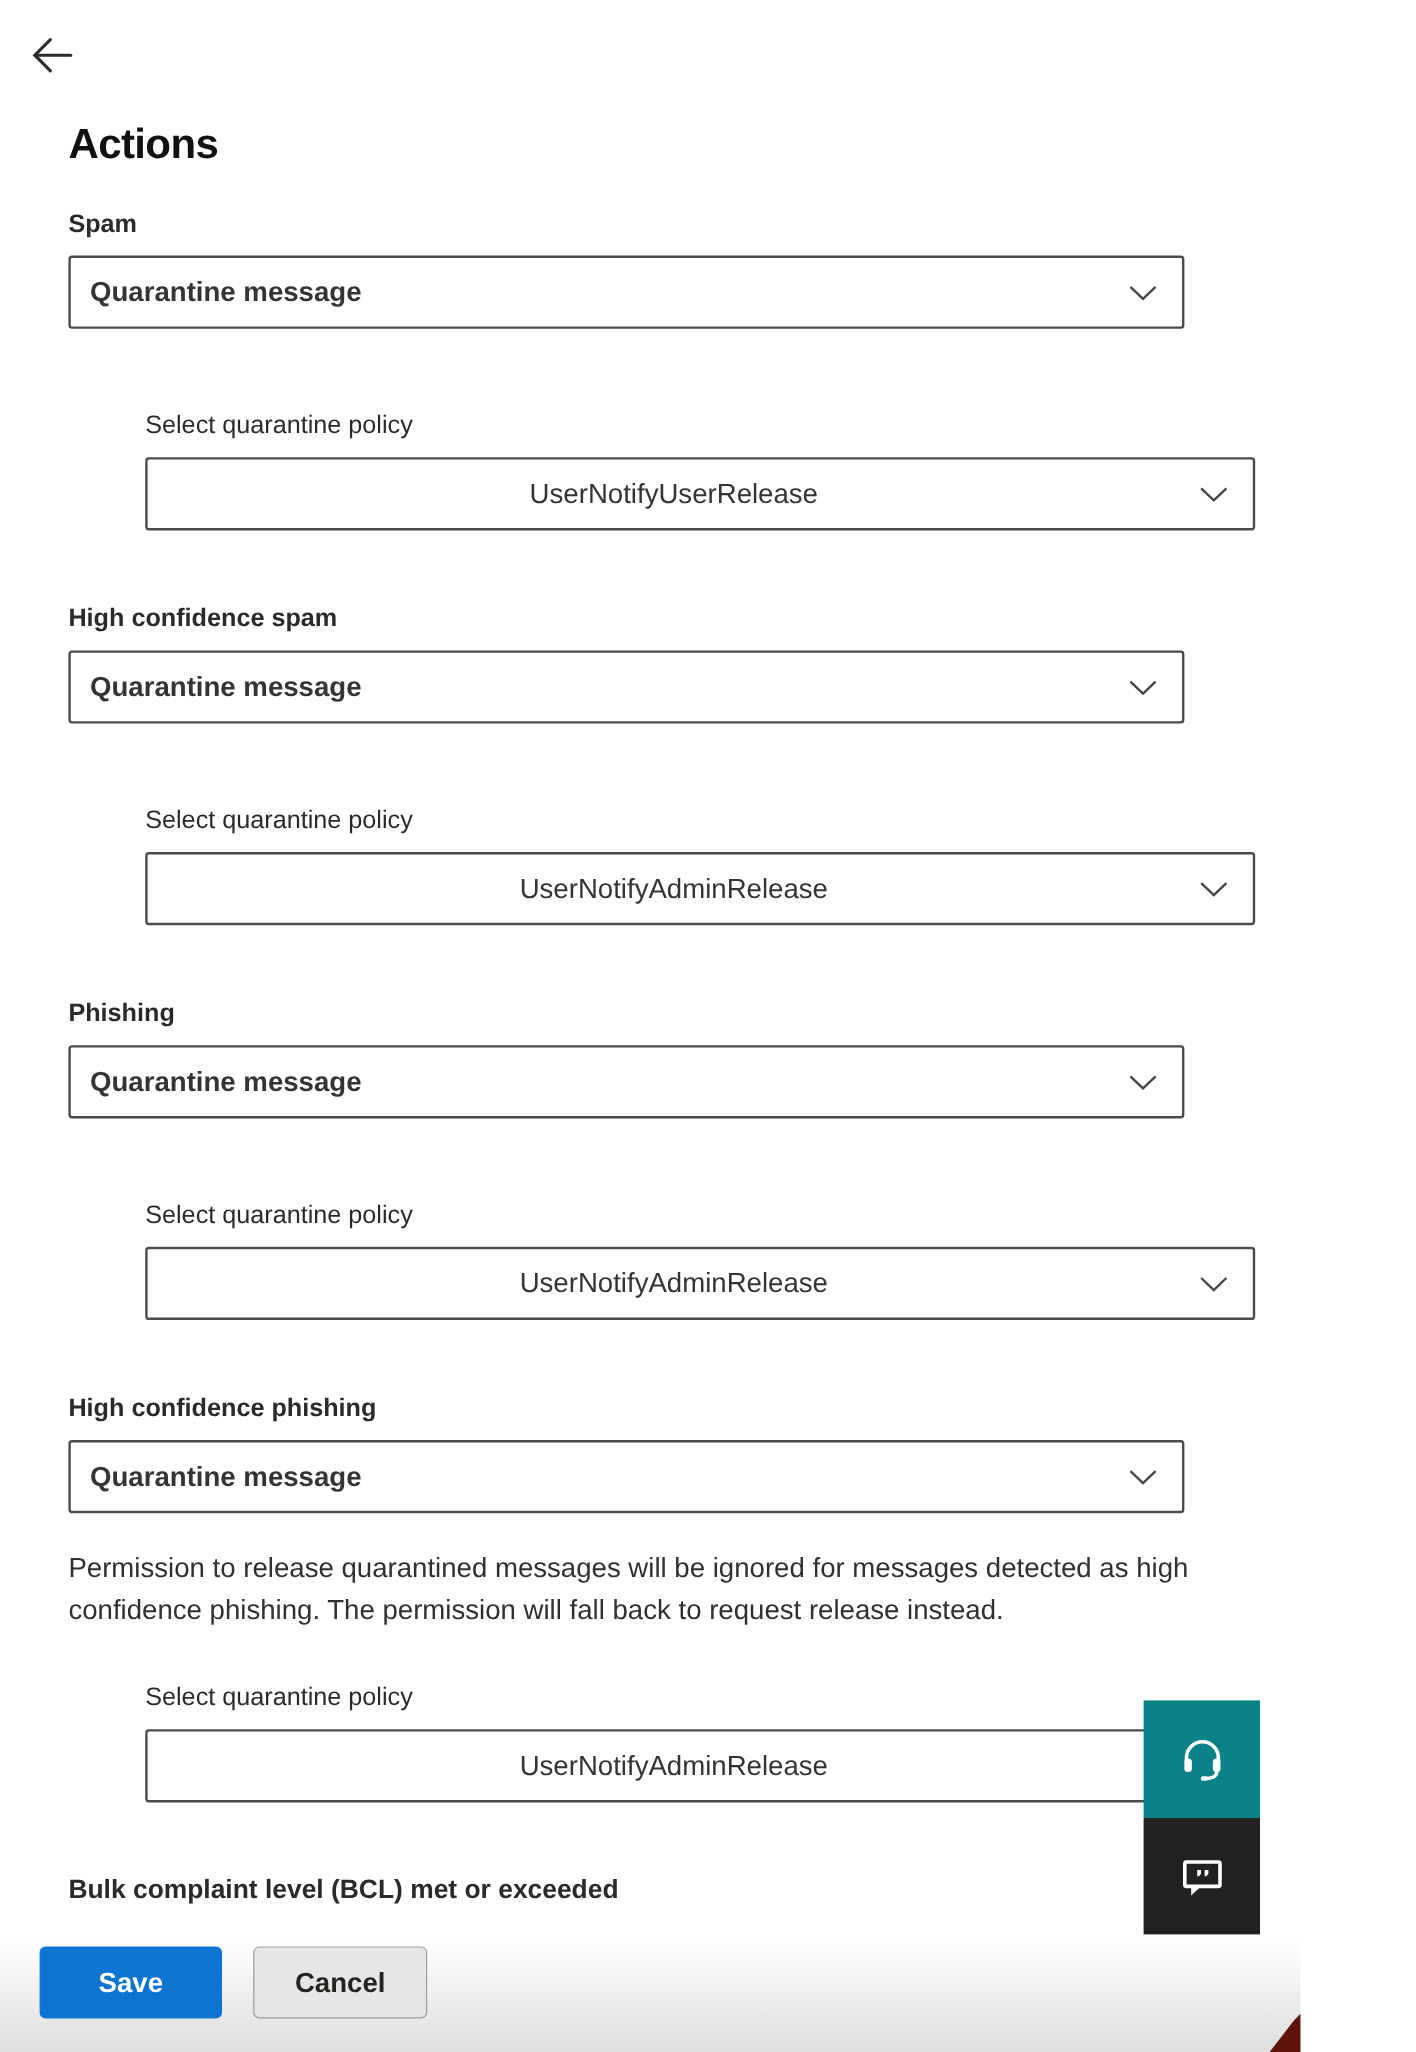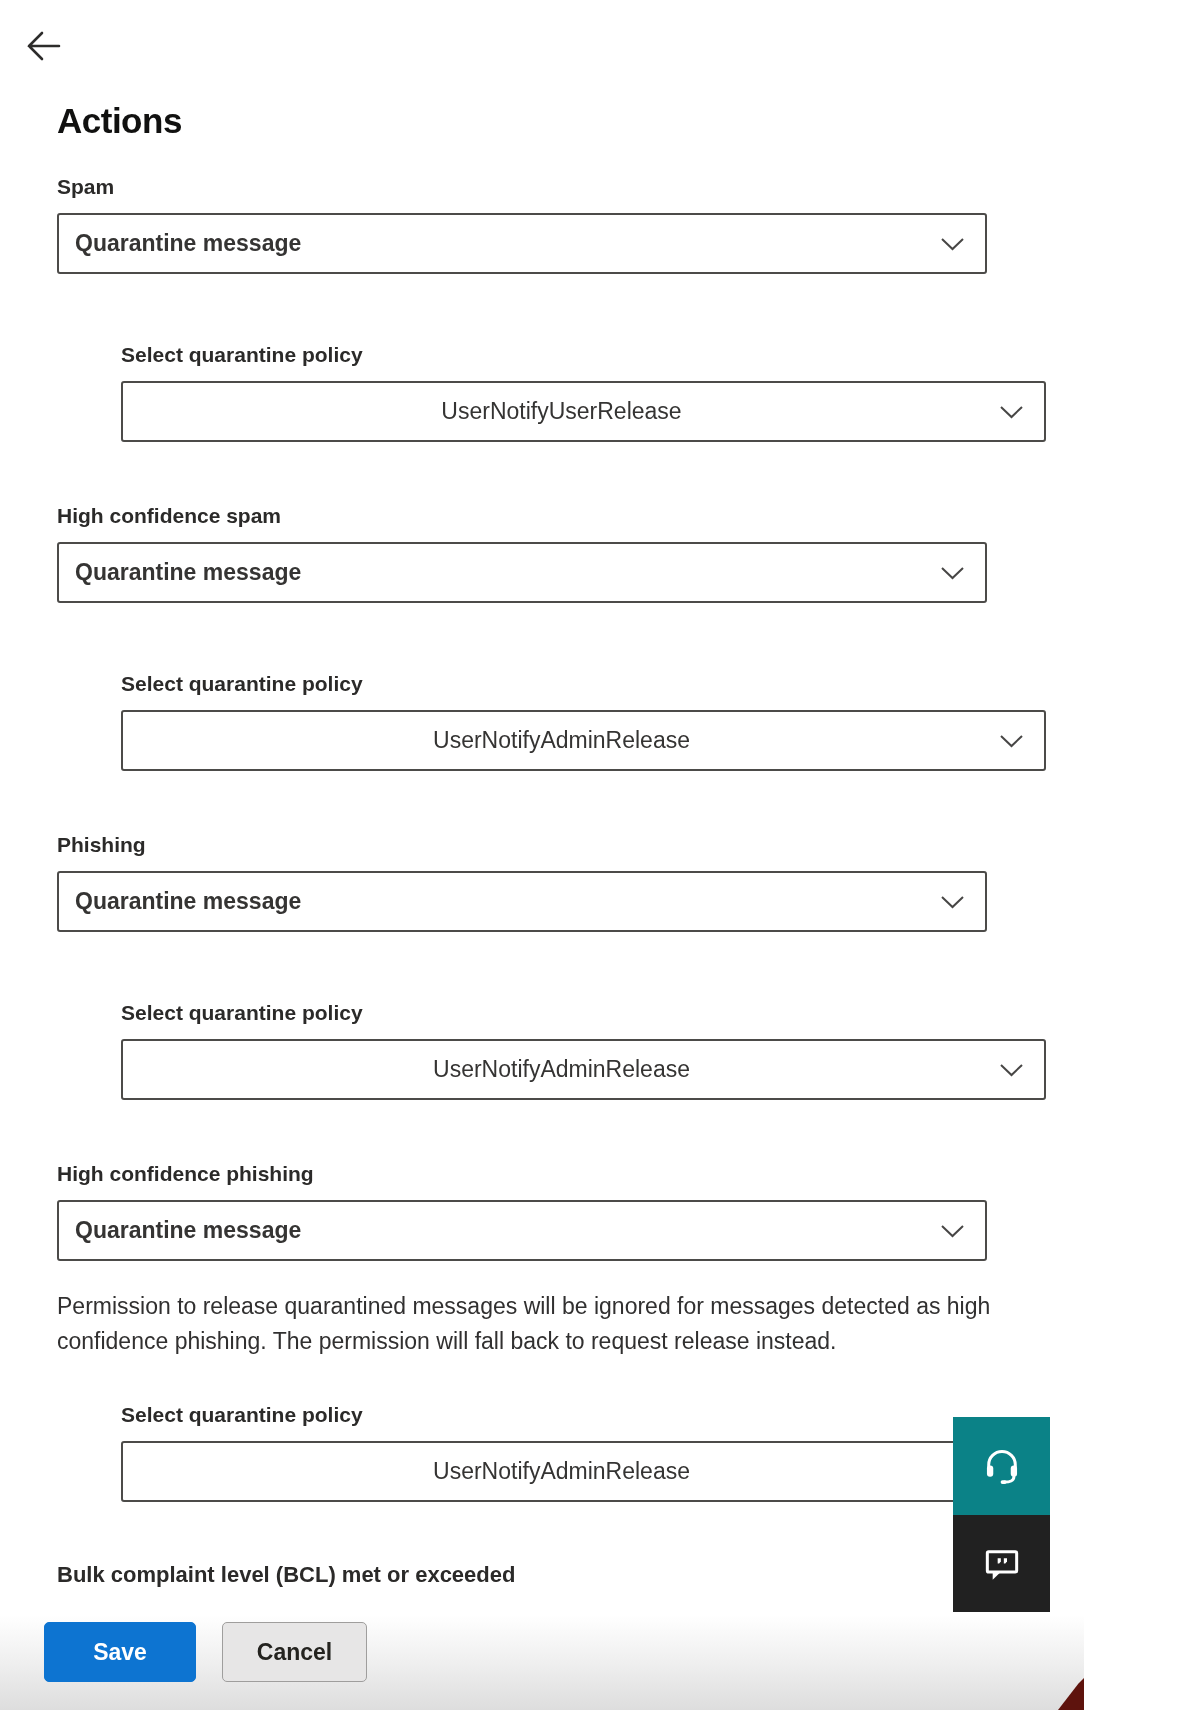--- a/index.html
+++ b/index.html
@@ -11,41 +11,41 @@
   .back-btn{left:25px;top:29px;}
   .close-btn{left:1114px;top:29px;}
 
   
   .content{position:absolute;left:57px;top:0;width:1000px;}
   .page-title{margin:0;padding-top:99px;font-size:35px;line-height:43px;font-weight:700;color:#111110;letter-spacing:-0.5px;}
 
   .section-label{margin-top:60px;font-size:21px;line-height:28px;font-weight:700;color:#2b2a29;}
   .first-label{margin-top:31px;}
   .sub-group{margin-top:67px;margin-left:64px;}
-  .sub-label{font-size:21px;line-height:28px;font-weight:700;color:#2b2a29;margin-top:42px;}
+  .sub-label{font-size:21px;line-height:28px;font-weight:400;color:#2b2a29;margin-top:42px;}
 
   .dropdown{position:relative;margin-top:12px;height:61px;box-sizing:border-box;
     border:2px solid #4c4b49;border-radius:3px;background:#fff;display:flex;align-items:center;
     padding:0 60px 0 16px;cursor:pointer;}
   .dropdown.lvl1{width:930px;font-weight:bold;}
   .dropdown.lvl2{width:925px;justify-content:center;}
   .dd-value{font-size:23px;color:#353433;white-space:nowrap;overflow:hidden;}
   .dd-chevron{position:absolute;right:20px;top:50%;margin-top:-7px;line-height:0;}
 
   .note{margin-top:40px;width:985px;font-size:23px;line-height:35px;color:#313030;}
 
   .clipped-label{margin-top:58px;height:27px;overflow:hidden;}
   .clipped-label .section-label{margin-top:0;font-size:22px;line-height:30px;}
 
   
   .bottom-fade{position:absolute;left:0;bottom:0;width:100%;height:95px;
     background:linear-gradient(180deg, rgba(226,226,226,0) 0%, rgba(216,216,216,0.45) 55%, #dddddd 100%);}
 
   
-  .footer{position:absolute;left:44px;top:1622px;display:flex;gap:26px;align-items:flex-start;}
+  .footer{position:absolute;left:33px;top:1622px;display:flex;gap:26px;align-items:flex-start;}
   .btn{box-sizing:border-box;height:60px;border-radius:5px;font-family:"Liberation Sans",sans-serif;
     font-size:23px;font-weight:700;cursor:pointer;}
   .btn-primary{width:152px;background:#0d74d1;border:1px solid #0d74d1;color:#ffffff;}
   .btn-secondary{width:145px;background:#e7e6e6;border:1px solid #9f9e9d;color:#24231f;}
 
   
   .side-stack{position:absolute;right:34px;top:1417px;width:97px;z-index:5;}
   .side-btn{width:97px;display:flex;align-items:center;justify-content:center;border:none;cursor:pointer;line-height:0;}
   .help-btn{height:98px;background:#0b8287;}
   .feedback-btn{height:97px;background:#212121;}

